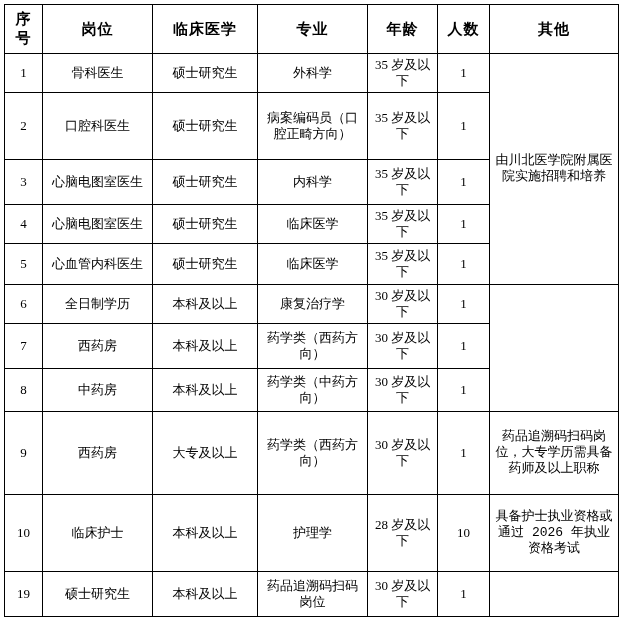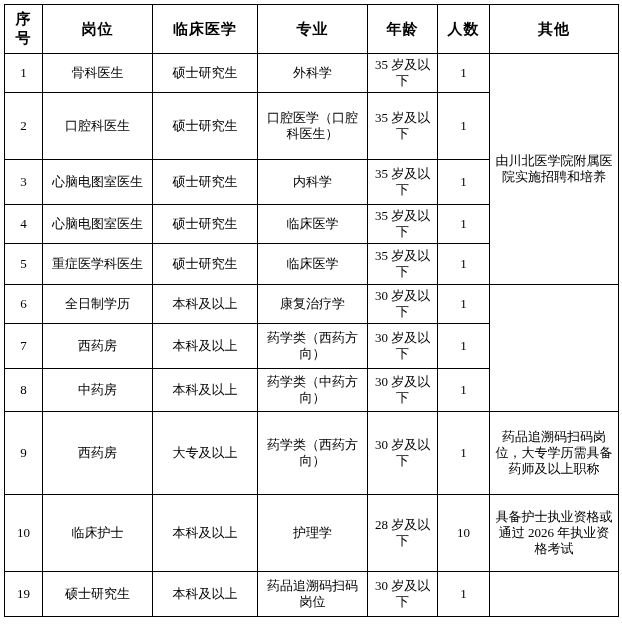--- a/index.html
+++ b/index.html
@@ -49,20 +49,21 @@
     height: 44px;
     letter-spacing: 1px;
   }
   table.job-table tbody td {
     font-size: 13px;
   }
   td.seq-cell { font-size: 13px; }
   td.other-cell {
     font-size: 13px;
     line-height: 1.55;
+    font-family: Liberation Mono, monospace;
   }
   .r1 td { height: 34px; }
   .r2 td { height: 62px; }
   .r3 td { height: 40px; }
   .r4 td { height: 34px; }
   .r5 td { height: 36px; }
   .r6 td { height: 34px; }
   .r7 td { height: 40px; }
   .r8 td { height: 38px; }
   .r9 td { height: 78px; }
@@ -101,21 +102,21 @@
         <td>硕士研究生</td>
         <td>外科学</td>
         <td>35 岁及以下</td>
         <td>1</td>
         <td class="other-cell" rowspan="5">由川北医学院附属医院实施招聘和培养</td>
       </tr>
       <tr class="r2">
         <td class="seq-cell">2</td>
         <td>口腔科医生</td>
         <td>硕士研究生</td>
-        <td>口腔医学（口腔科医生）</td>
+        <td>病案编码员（口腔正畸方向）</td>
         <td>35 岁及以下</td>
         <td>1</td>
       </tr>
       <tr class="r3">
         <td class="seq-cell">3</td>
         <td>心脑电图室医生</td>
         <td>硕士研究生</td>
         <td>内科学</td>
         <td>35 岁及以下</td>
         <td>1</td>
@@ -123,21 +124,21 @@
       <tr class="r4">
         <td class="seq-cell">4</td>
         <td>心脑电图室医生</td>
         <td>硕士研究生</td>
         <td>临床医学</td>
         <td>35 岁及以下</td>
         <td>1</td>
       </tr>
       <tr class="r5">
         <td class="seq-cell">5</td>
-        <td>重症医学科医生</td>
+        <td>心血管内科医生</td>
         <td>硕士研究生</td>
         <td>临床医学</td>
         <td>35 岁及以下</td>
         <td>1</td>
       </tr>
       <tr class="r6">
         <td class="seq-cell">6</td>
         <td>全日制学历</td>
         <td>本科及以上</td>
         <td>康复治疗学</td>

